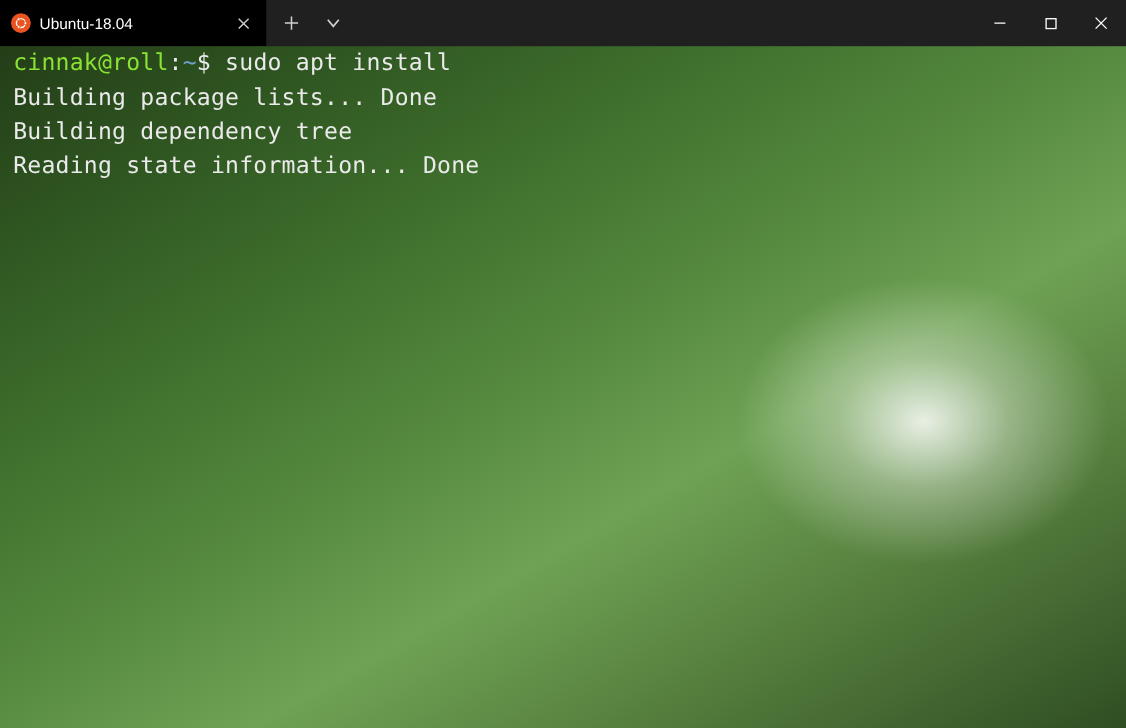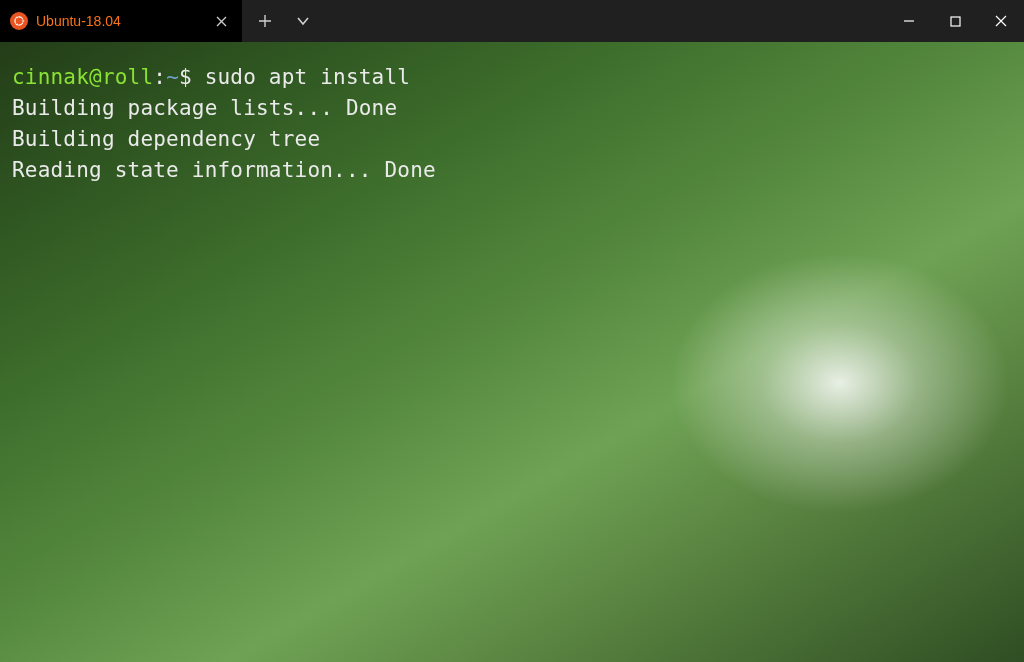--- a/index.html
+++ b/index.html
@@ -40,21 +40,21 @@
     height: 18px;
     border-radius: 50%;
     background: #E95420;
     display: flex;
     align-items: center;
     justify-content: center;
     flex: 0 0 18px;
   }
   .ubuntu-icon svg { display:block; }
   .tab-title {
-    color: #f97316;
+    color: #ffffff;
     font-family: "Segoe UI", Arial, sans-serif;
     font-size: 14px;
     white-space: nowrap;
   }
   .tab-close {
     margin-left: auto;
     color: #cfcfcf;
     width: 18px;
     height: 18px;
     display: flex;
@@ -93,21 +93,21 @@
   }
   .winbtn svg { display:block; }
 
   .terminal {
     flex: 1;
     position: relative;
     overflow: hidden;
     background:
       radial-gradient(ellipse 260px 200px at 82% 55%, rgba(255,255,255,0.85) 0%, rgba(255,255,255,0.35) 30%, rgba(255,255,255,0) 65%),
       linear-gradient(150deg, #233d18 0%, #2f5621 15%, #3e6e2c 30%, #568a3f 48%, #6fa254 62%, #567f3e 78%, #2f4e23 100%);
-    padding: 20px 12px;
+    padding: 0 12px;
     box-sizing: border-box;
     font-size: 21px;
     line-height: 1.47;
     letter-spacing: 0.2px;
     color: #eaeaea;
   }
   .line { white-space: pre; }
   .user { color: #8ae234; }
   .colon { color: #eaeaea; }
   .path { color: #729fcf; }

